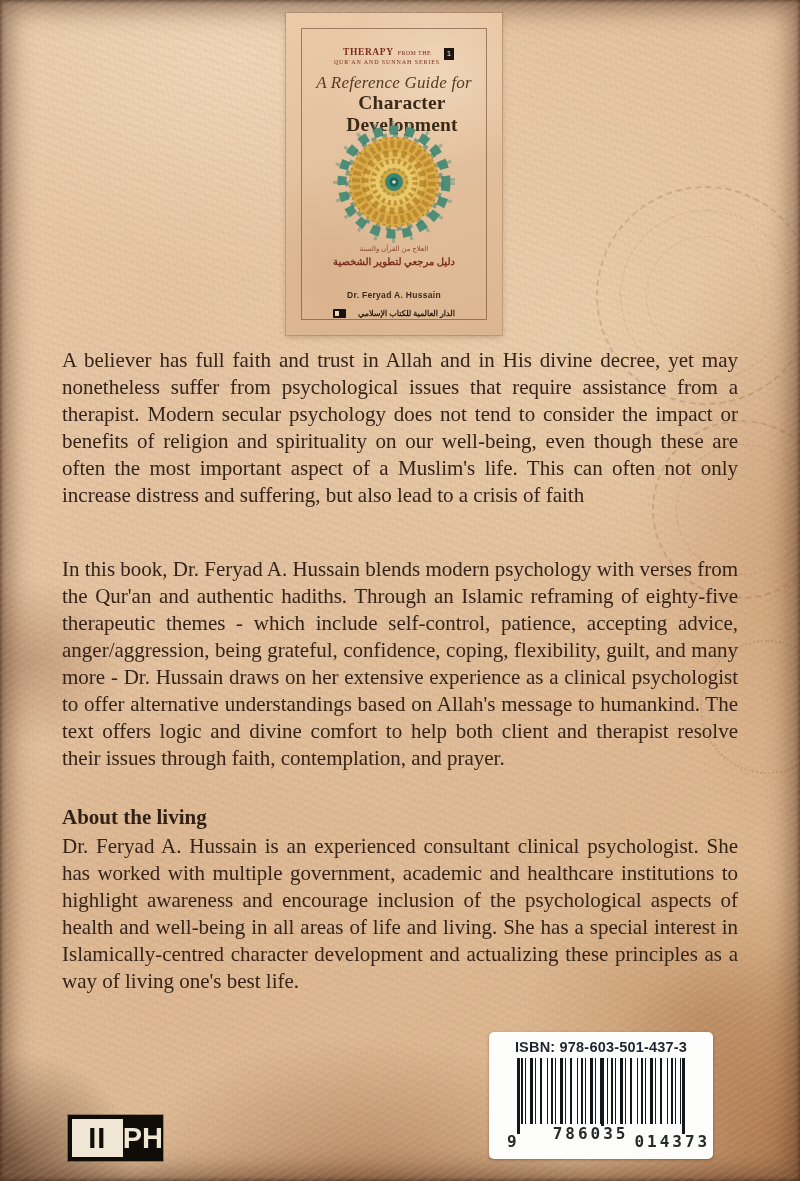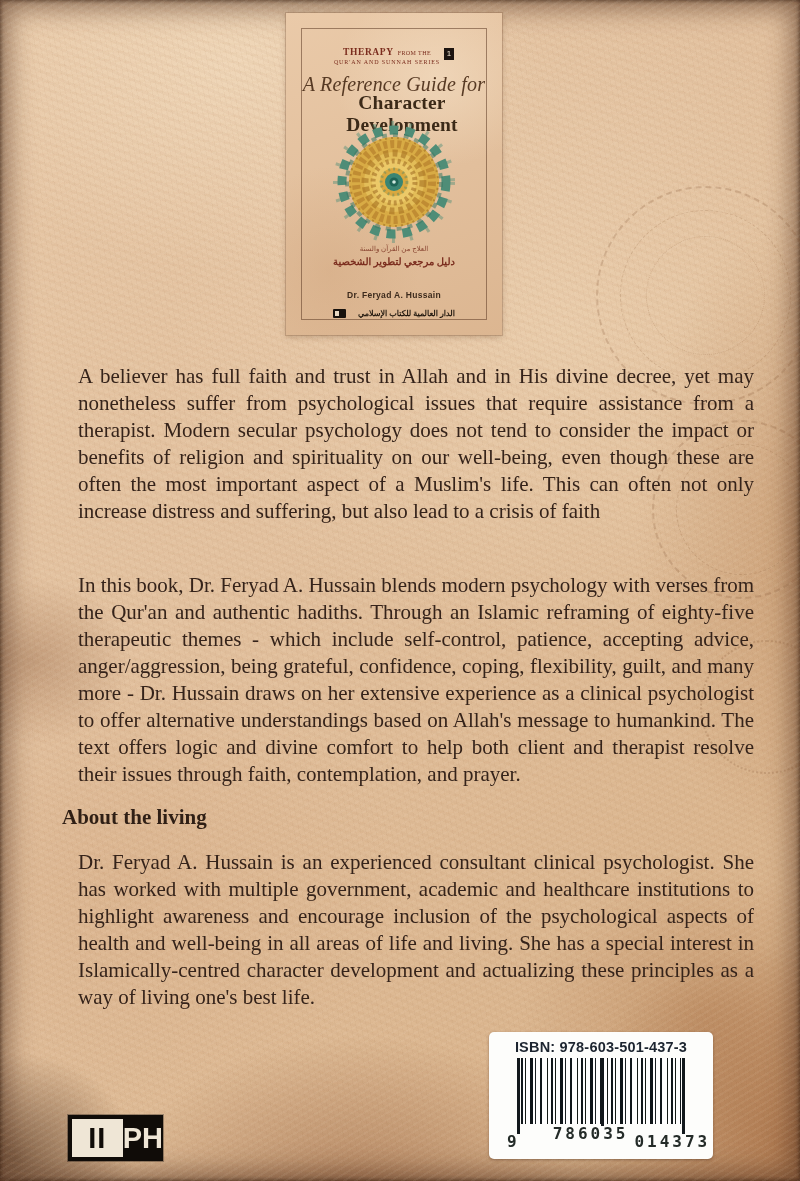--- a/index.html
+++ b/index.html
@@ -45,36 +45,36 @@
   }
   .mini-border{position:absolute;inset:15px;border:1px solid rgba(92,58,36,.55);pointer-events:none;}
   .series{position:absolute;top:28px;left:0;right:0;display:flex;justify-content:center;align-items:center;gap:4px;}
   .series-text{text-align:center;color:#7b2d1e;line-height:1.15;}
   .series-strong{font-weight:bold;font-size:9.5px;letter-spacing:.6px;}
   .series-small{font-size:6px;letter-spacing:.4px;}
   .series-line2{font-size:6px;letter-spacing:.9px;color:#7b2d1e;}
   .vol-box{width:10px;height:12px;background:#1c1410;color:#f2e6d4;font-family:"Liberation Sans",sans-serif;
     font-size:8px;display:flex;align-items:center;justify-content:center;}
   .ref-line{position:absolute;top:60px;left:0;right:0;text-align:center;font-style:italic;
-    font-size:20px;color:#573a24;letter-spacing:.2px;}
+    font-size:17px;color:#573a24;letter-spacing:.2px;}
   .title-line{position:absolute;top:79px;left:16px;right:0;text-align:center;font-weight:bold;
     font-size:19.5px;color:#3c2a18;letter-spacing:.2px;}
   .mandala{position:absolute;left:46px;top:107px;width:124px;height:124px;filter:blur(.3px);}
   .arabic1{position:absolute;top:232px;left:0;right:0;text-align:center;font-size:7px;color:#8a4632;direction:rtl;}
   .arabic2{position:absolute;top:243px;left:0;right:0;text-align:center;font-size:10px;font-weight:bold;color:#7b2d1e;direction:rtl;}
   .mini-author{position:absolute;top:277px;left:0;right:0;text-align:center;font-size:8.5px;font-weight:bold;
     color:#3c2a1c;letter-spacing:.3px;font-family:"Liberation Sans",sans-serif;}
   .mini-pub{position:absolute;top:296px;left:0;right:0;display:flex;justify-content:center;align-items:center;gap:12px;}
   .mini-pub-icon{width:13px;height:9px;background:#17110c;border-radius:1px;position:relative;}
   .mini-pub-icon::after{content:"";position:absolute;left:2px;top:2px;width:4px;height:5px;background:#e8d8c2;}
   .mini-pub-text{font-size:8px;font-weight:bold;color:#241a10;direction:rtl;}
 
   
   .blurb{position:absolute;left:62px;width:676px;color:#35231a;font-size:21px;line-height:27px;
-    text-align:justify;margin:16px;font-family:Liberation Serif, serif;}
+    text-align:justify;margin:0;font-family:Liberation Serif, serif;}
   .p1{top:347px;}
   .p2{top:556px;}
   .about-head{position:absolute;left:62px;top:805px;font-weight:bold;font-size:21px;color:#2f1f15;margin:0;}
   .bio{top:833px;}
 
   
   .barcode-label{
     position:absolute;left:489px;top:1032px;width:224px;height:127px;background:#fdfdfb;
     border-radius:5px;box-shadow:0 1px 3px rgba(60,30,15,.4);padding:7px 19px 6px;box-sizing:border-box;
     font-family:"Liberation Sans",sans-serif;

